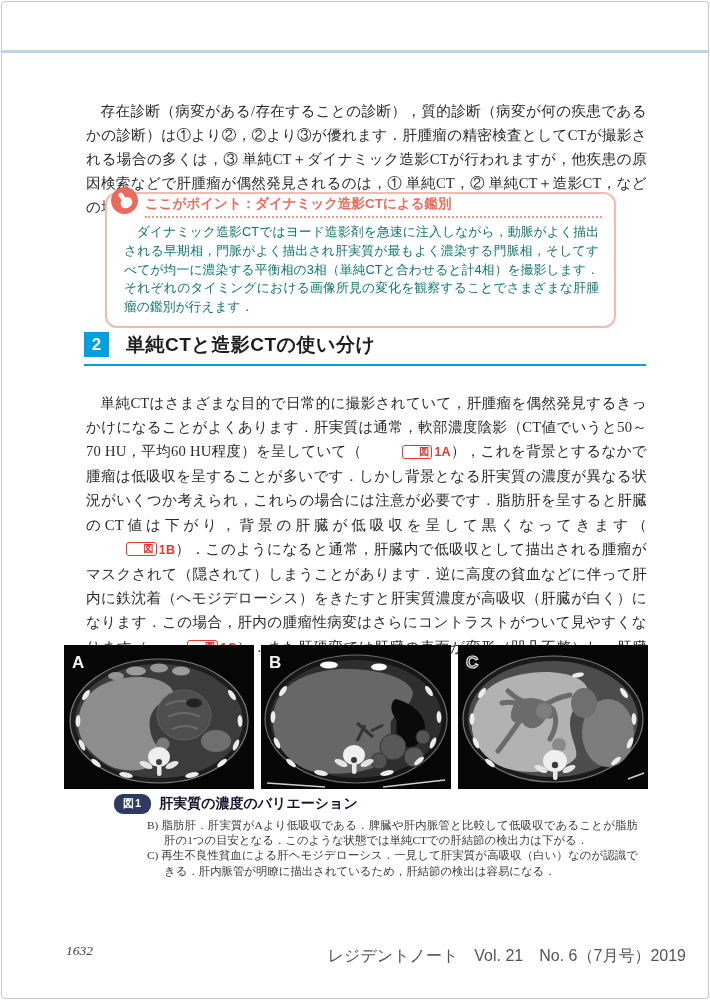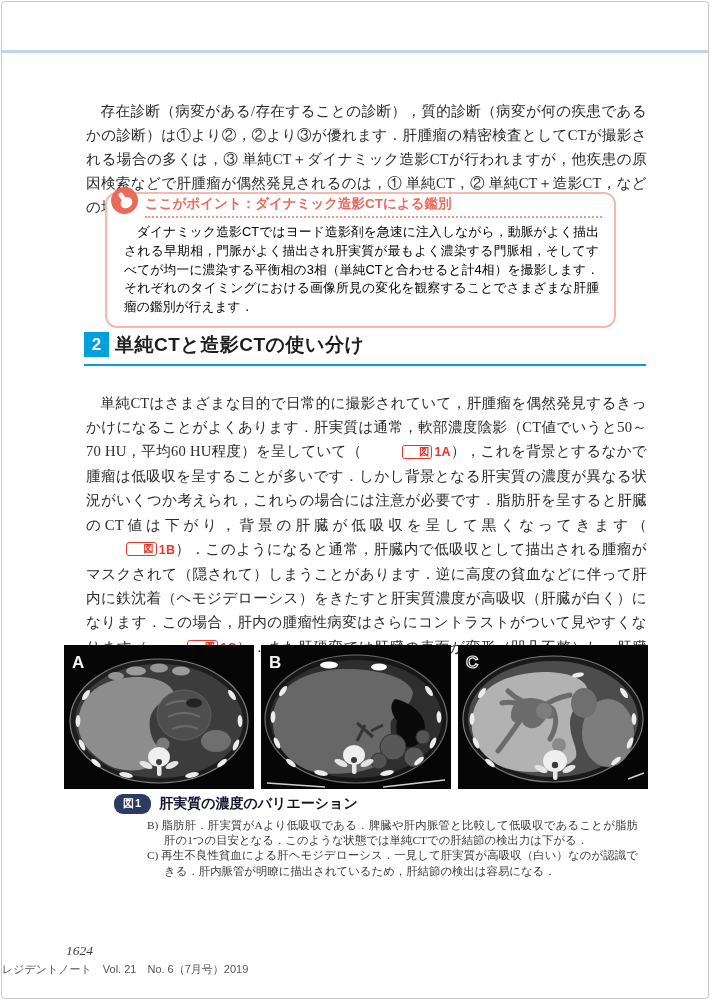--- a/index.html
+++ b/index.html
@@ -18,28 +18,28 @@
              border:2px solid var(--point-border,#f6b9b0);border-radius:12px;
              background:#fff;box-sizing:border-box;}
   .point-icon{position:absolute;left:4px;top:-7px;width:27px;height:27px;
               background:var(--point-coral,#ec6a5c);border-radius:50%;}
   .point-title{margin:1px 12px 0 38px;padding-bottom:3px;
                font-family:"Liberation Sans","DejaVu Sans",sans-serif;
                font-size:13.5px;font-weight:bold;color:var(--point-coral,#ec6a5c);
                border-bottom:2px dotted #eb9a8e;}
   .point-body{padding:5px 15px 9px 17px;
               font-family:"Liberation Sans","DejaVu Sans",sans-serif;
-              font-size:12.8px;line-height:18.8px;color:#000000;
+              font-size:12.8px;line-height:18.8px;color:#0f766e;
               text-align:justify;text-indent:1em;}
   
   .section-num{position:absolute;left:82px;top:330px;width:25px;height:25px;
                background:var(--accent-blue,#00a0df);color:#fff;
                font-family:"Liberation Sans","DejaVu Sans",sans-serif;
                font-size:17px;font-weight:bold;text-align:center;line-height:25px;}
-  .section-title{position:absolute;left:113px;top:330px;
+  .section-title{position:absolute;left:124px;top:330px;
                  font-family:"Liberation Sans","DejaVu Sans",sans-serif;
                  font-size:19px;font-weight:bold;color:#1d1d1d;letter-spacing:0.5px;}
   .section-rule{position:absolute;left:82px;right:62px;top:362px;height:2px;
                 background:var(--accent-blue,#00a0df);}
   
   .mainp{position:absolute;left:84px;right:61px;top:374px;
          font-size:14.6px;line-height:24.2px;color:#2b2b2b;
          text-align:justify;text-indent:1em;letter-spacing:0.2px;}
   .figref{font-family:"Liberation Sans","DejaVu Sans",sans-serif;
           color:var(--ref-red,#e8352e);font-size:12.5px;font-weight:bold;
@@ -58,23 +58,23 @@
                  font-size:11px;font-weight:bold;padding:2px 9px 3px;
                  border-radius:9px;letter-spacing:1px;}
   .caption-title{font-family:"Liberation Sans","DejaVu Sans",sans-serif;
                  font-size:14px;font-weight:bold;color:#14142c;}
   .caption-items{margin:4px 0 0 45px;padding-right:8px;
                  font-size:11.4px;line-height:15.2px;color:#3a3a3a;}
   .caption-item{padding-left:1.5em;text-indent:-1.5em;text-align:justify;}
   
   .footer-page{position:absolute;left:64px;top:941px;
                font-style:italic;font-size:13.5px;color:#3f3f3f;}
-  .footer-journal{position:absolute;left:0;right:22px;top:944px;text-align:left;
+  .footer-journal{position:absolute;left:0;right:22px;top:944px;text-align:right;
                   font-family:"Liberation Sans","DejaVu Sans",sans-serif;
-                  font-size:11px;color:#555;margin-top:16px;}
+                  font-size:16px;color:#555;}
 </style>
 </head>
 <body>
 
 <div class="page">
 
   <div class="top-rule"></div>
 
   <p class="intro">存在診断（病変がある/存在することの診断），質的診断（病変が何の疾患であるかの診断）は①より②，②より③が優れます．肝腫瘤の精密検査としてCTが撮影される場合の多くは，③ 単純CT＋ダイナミック造影CTが行われますが，他疾患の原因検索などで肝腫瘤が偶然発見されるのは，① 単純CT，② 単純CT＋造影CT，などの場合が多いでしょう．</p>
 
@@ -205,16 +205,16 @@
     <div class="caption-head">
       <span class="caption-badge">図1</span>
       <span class="caption-title">肝実質の濃度のバリエーション</span>
     </div>
     <div class="caption-items">
         <div class="caption-item">B) 脂肪肝．肝実質がAより低吸収である．脾臓や肝内脈管と比較して低吸収であることが脂肪肝の1つの目安となる．このような状態では単純CTでの肝結節の検出力は下がる．</div>
         <div class="caption-item">C) 再生不良性貧血による肝ヘモジデローシス．一見して肝実質が高吸収（白い）なのが認識できる．肝内脈管が明瞭に描出されているため，肝結節の検出は容易になる．</div>
       </div>
   </div>
 
-  <div class="footer-page">1624</div>
+  <div class="footer-page">1632</div>
   <div class="footer-journal">レジデントノート　Vol. 21　No. 6（7月号）2019</div>
 
 </div>
 
 </body></html>

